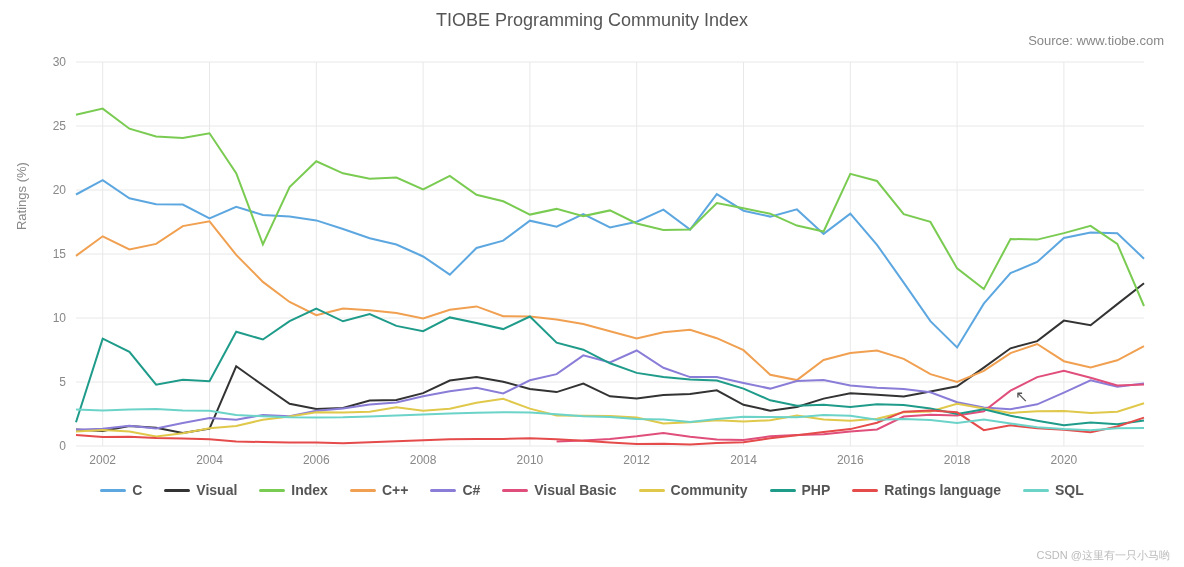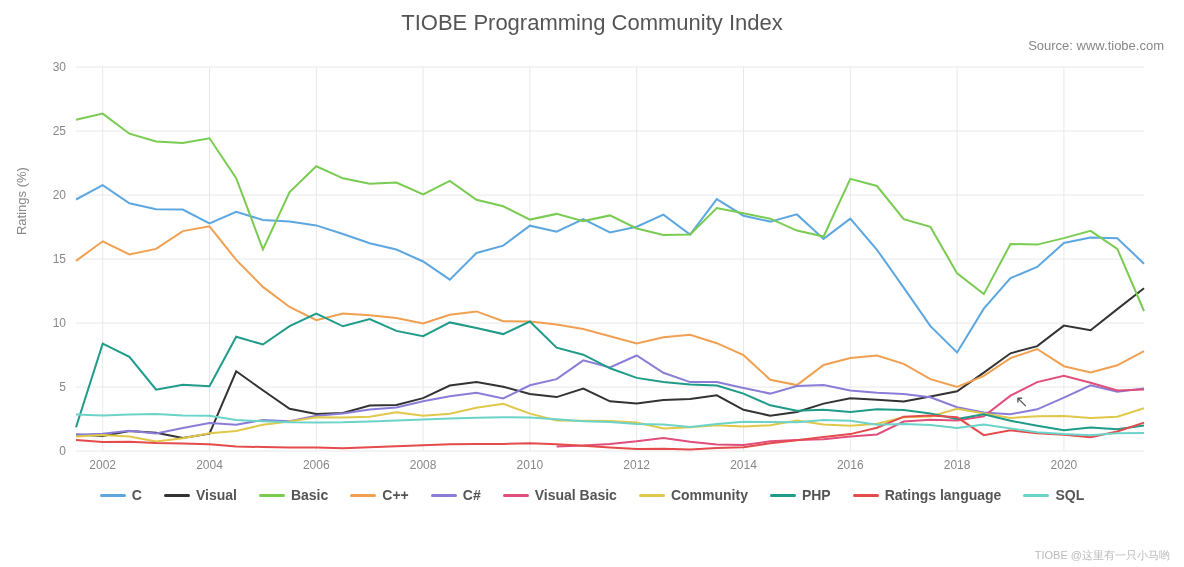--- a/index.html
+++ b/index.html
@@ -1,17 +1,17 @@
 <!DOCTYPE html>
 <html><head>
 <meta charset="utf-8">
 <style>
   html,body{margin:0;padding:0;background:#fff;font-family:Arial,Helvetica,sans-serif;color:#444}
   .wrap{width:1184px;height:567px;position:relative;box-sizing:border-box;padding:8px 20px 0 20px}
-  .title{text-align:center;font-size:22px;color:#555;margin-top:2px}
+  .title{text-align:center;font-size:18px;color:#555;margin-top:2px}
   .subtitle{text-align:right;font-size:13px;color:#888;margin-top:2px}
   .chart-area{position:relative;margin-top:6px;height:420px}
   .ylabel{position:absolute;left:-6px;top:50%;transform:rotate(-90deg) translateX(50%);transform-origin:left top;font-size:13px;color:#888}
   svg{display:block}
   .grid line{stroke:#e8e8e8;stroke-width:1}
   .series{fill:none;stroke-width:2}
   .legend{display:flex;flex-wrap:wrap;justify-content:center;gap:10px 22px;margin-top:8px;font-size:14px;font-weight:600;color:#555}
   .legend-item{display:flex;align-items:center;gap:6px}
   .legend-swatch{width:26px;height:3px;border-radius:2px}
   .watermark{position:absolute;right:14px;bottom:4px;font-size:11px;color:#bbb}
@@ -80,21 +80,21 @@
       <div class="legend-item">
         <span class="legend-swatch" style="background: rgb(93, 167, 224);"></span>
         <span>C</span>
       </div>
       <div class="legend-item">
         <span class="legend-swatch" style="background: rgb(51, 51, 51);"></span>
         <span>Visual</span>
       </div>
       <div class="legend-item">
         <span class="legend-swatch" style="background: rgb(122, 203, 82);"></span>
-        <span>Basic</span>
+        <span>Index</span>
       </div>
       <div class="legend-item">
         <span class="legend-swatch" style="background: rgb(240, 160, 80);"></span>
         <span>C++</span>
       </div>
       <div class="legend-item">
         <span class="legend-swatch" style="background: rgb(138, 125, 216);"></span>
         <span>C#</span>
       </div>
       <div class="legend-item">
@@ -111,14 +111,14 @@
       </div>
       <div class="legend-item">
         <span class="legend-swatch" style="background: rgb(229, 75, 75);"></span>
         <span>Ratings language</span>
       </div>
       <div class="legend-item">
         <span class="legend-swatch" style="background: rgb(108, 211, 201);"></span>
         <span>SQL</span>
       </div>
     </div>
-  <div class="watermark">TIOBE @这里有一只小马哟</div>
+  <div class="watermark">CSDN @这里有一只小马哟</div>
 </div>
 
 </body></html>

